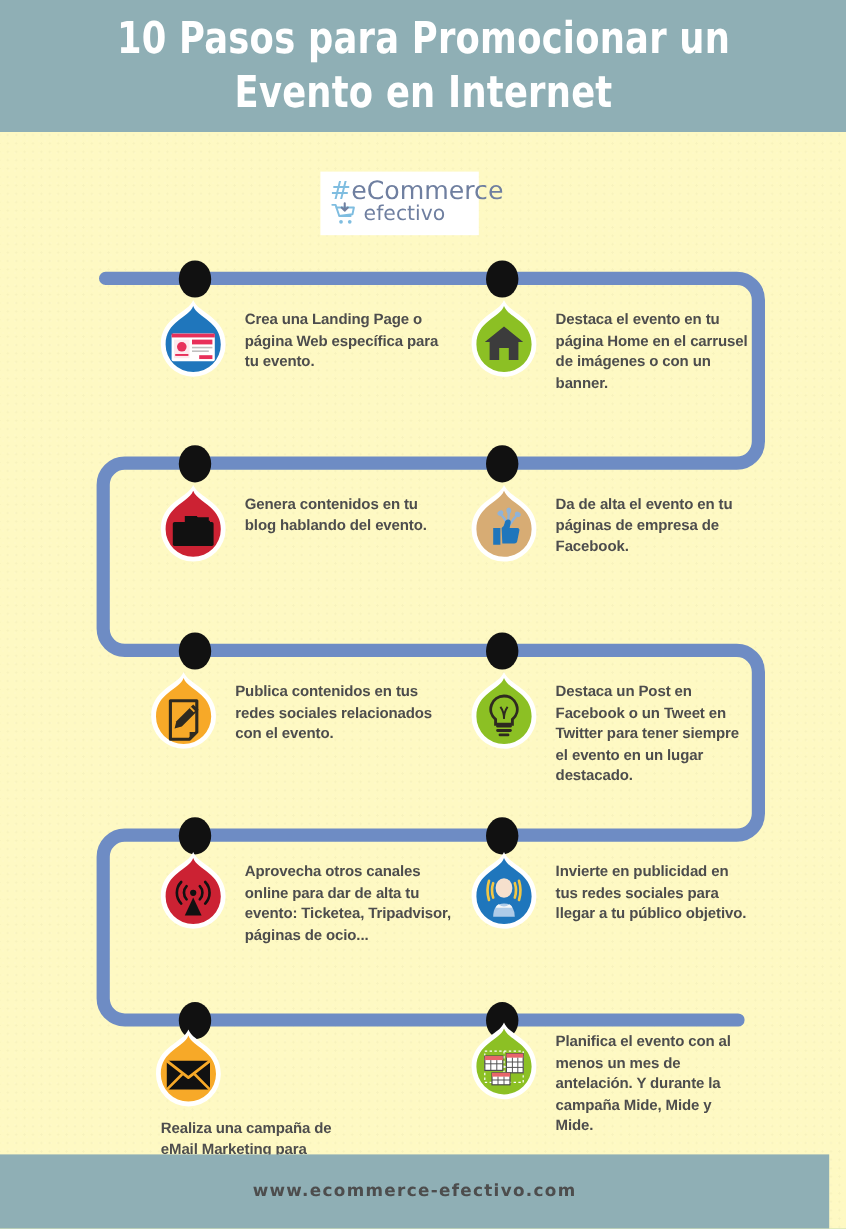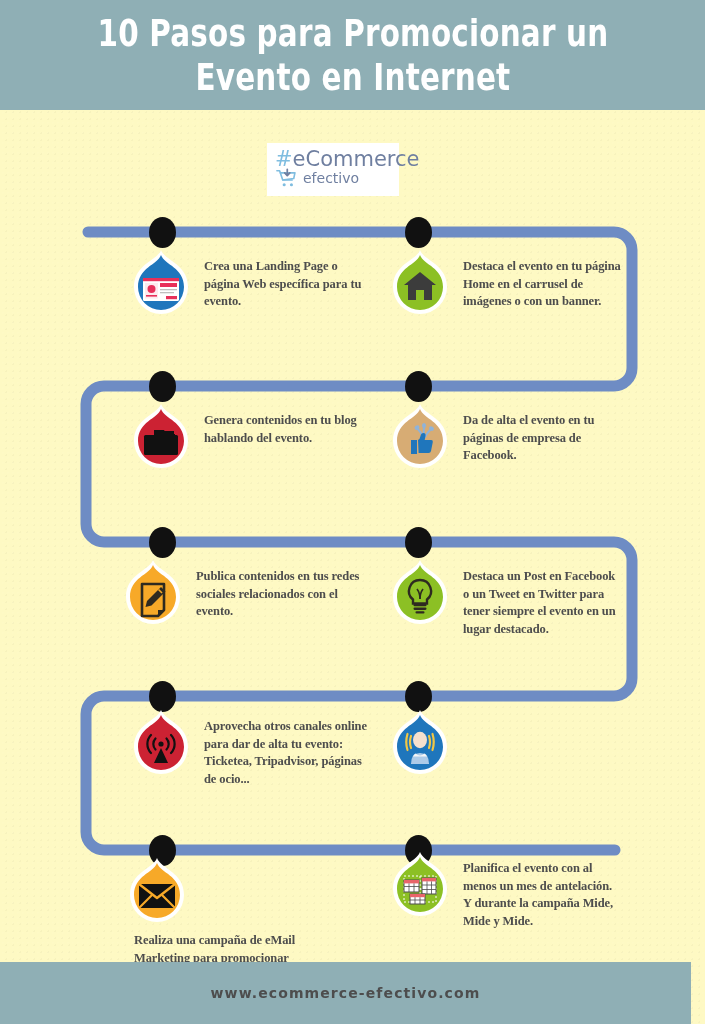--- a/index.html
+++ b/index.html
@@ -81,21 +81,21 @@
   .logo-line1 .hash { color: #7fbde0; }
   .logo-line2 {
     display: flex;
     align-items: center;
     gap: 6px;
     line-height: 20px;
   }
   .logo-cart { width: 22px; height: 20px; flex: 0 0 auto; }
   .logo-word {
     font-family: "DejaVu Sans", sans-serif;
-    font-size: 14px;
+    font-size: 17px;
     color: #6f7fa0;
   }
 
   
   .snake {
     position: absolute;
     left: 0; top: 0;
     width: 705px; height: 1024px;
     z-index: 1;
   }
@@ -116,21 +116,21 @@
     align-items: flex-start;
     z-index: 2;
   }
   .badge {
     position: relative;
     width: 66px; height: 66px;
     flex: 0 0 auto;
   }
   .badge svg { display: block; width: 66px; height: 72px; margin-top: -4px; }
   .step-text {
-    font-family: Liberation Serif, serif;
+    font-family: Liberation Sans, sans-serif;
     font-size: 12.5px;
     font-weight: bold;
     line-height: 17.5px;
     color: #4d4d4d;
     margin-left: 10px;
     margin-top: 6px;
     letter-spacing: -0.1px;
   }
   .w-left  { width: 165px; }
   .w-left-wide { width: 172px; }
@@ -314,20 +314,21 @@
         <path d="M33 7 C36.6 17 56 19.5 56 39 A23 23 0 1 1 10 39 C10 19.5 29.4 17 33 7 Z" fill="#1f76bc"></path>
         <path d="M24 28 q-2 6 0 12" fill="none" stroke="#f2c744" stroke-width="2.2" stroke-linecap="round"></path>
         <path d="M20.5 26 q-2.5 8 0 16" fill="none" stroke="#f2c744" stroke-width="2.2" stroke-linecap="round"></path>
         <path d="M42 28 q2 6 0 12" fill="none" stroke="#f2c744" stroke-width="2.2" stroke-linecap="round"></path>
         <path d="M45.5 26 q2.5 8 0 16" fill="none" stroke="#f2c744" stroke-width="2.2" stroke-linecap="round"></path>
         <ellipse cx="33" cy="32" rx="7" ry="8.2" fill="#f6e0cd"></ellipse>
         <path d="M24 56 q0 -11 9 -11 q9 0 9 11 z" fill="#aecbe8"></path>
         <path d="M28.5 45.5 q4.5 4 9 0 q2 1 2.5 3 h-14 q0.5 -2 2.5 -3 z" fill="#f6f6f6"></path>
       </svg>
     </div>
+    <div class="step-text w-right">Invierte en publicidad en tus redes sociales para llegar a tu público objetivo.</div>
   </div>
 
   <div class="step" style="left:124px; top:860px;flex-direction:column;">
     <div class="badge">
       <svg viewBox="0 0 66 72">
         <path d="M33 2 C37 13 60 16 60 39 A27 27 0 1 1 6 39 C6 16 29 13 33 2 Z" fill="#ffffff"></path>
         <path d="M33 7 C36.6 17 56 19.5 56 39 A23 23 0 1 1 10 39 C10 19.5 29.4 17 33 7 Z" fill="#f7a928"></path>
         <rect x="15" y="28" width="36" height="24" rx="1.5" fill="#111111"></rect>
         <path d="M15 28 L33 42 L51 28" fill="none" stroke="#f7a928" stroke-width="2.4" stroke-linejoin="round"></path>
         <path d="M15 52 L28 39 M51 52 L38 39" fill="none" stroke="#f7a928" stroke-width="2.2"></path>

